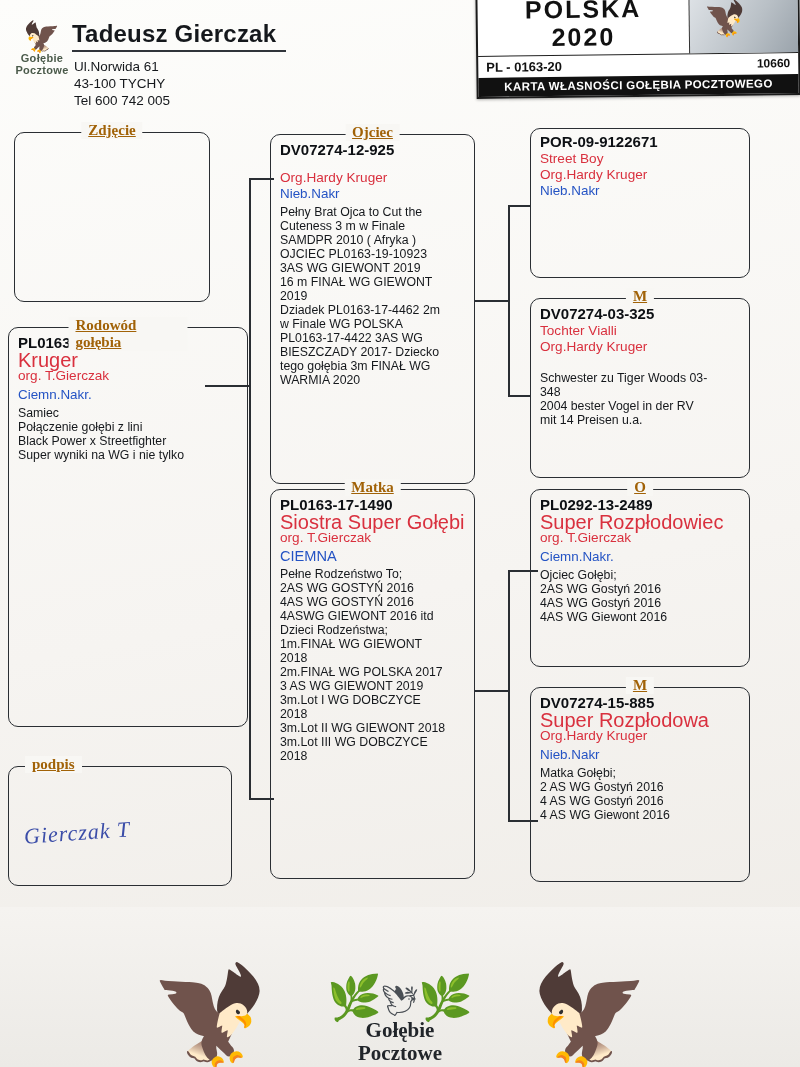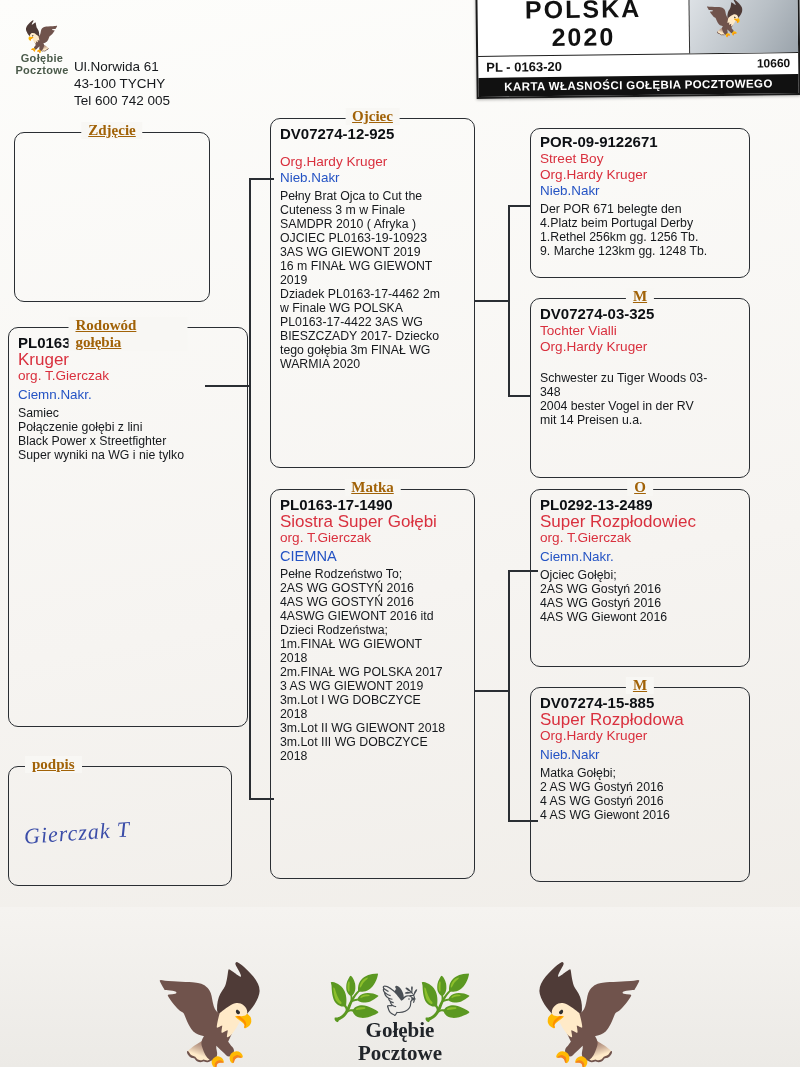--- a/index.html
+++ b/index.html
@@ -147,21 +147,21 @@
     font-size: 15px;
     font-weight: bold;
     color: #0d1014;
     margin-bottom: 1px;
   }
   .red {
     color: #d9303e;
     font-size: 13.6px;
     line-height: 16px;
   }
-  .red.big { font-size: 17px; }
+  .red.big { font-size: 20px; }
   .blue {
     color: #2453c4;
     font-size: 13.4px;
     line-height: 16px;
   }
   .blue.big { font-size: 14.6px; }
   .txt {
     color: #15181c;
     font-size: 12.3px;
     line-height: 14.3px;
@@ -245,20 +245,21 @@
 <body>
 
 <div class="page">
 
   <div class="logo-stamp">
     <div class="bird">🦅</div>
     <div class="l1">Gołębie</div>
     <div class="l2">Pocztowe</div>
   </div>
 
+  <div class="owner-name">Tadeusz Gierczak</div>
   <div class="owner-addr">
     <div>Ul.Norwida 61</div>
     <div>43-100 TYCHY</div>
     <div>Tel 600 742 005</div>
   </div>
 
   <div class="cert">
     <div class="cert-top">
       <div class="cert-country">
         <div>POLSKA</div>
@@ -306,21 +307,21 @@
 Black Power x Streetfighter
 Super wyniki na WG  i nie tylko</div>
     </div>
   </div>
 
   <div class="box" style="left:8px; top:766px; width:224px; height:120px;">
     <div class="box-title">podpis</div>
   </div>
   <div class="sig">Gierczak T</div>
 
-  <div class="box" style="left:270px; top:118px; width:205px; height:350px;">
+  <div class="box" style="left:270px; top:134px; width:205px; height:350px;">
     <div class="box-title center">Ojciec</div>
     <div class="content">
       <div class="ring-no">DV07274-12-925</div>
       <div class="red" style="margin-top:12px;">Org.Hardy Kruger</div>
       <div class="blue">Nieb.Nakr</div>
       <div class="txt tight">Pełny Brat Ojca to Cut the
 Cuteness 3 m w Finale
 SAMDPR  2010  ( Afryka )
 OJCIEC PL0163-19-10923
 3AS WG GIEWONT 2019
@@ -358,24 +359,20 @@
 2018</div>
     </div>
   </div>
 
   <div class="box" style="left:530px; top:128px; width:220px; height:150px;">
     <div class="content" style="padding-top:6px;">
       <div class="ring-no">POR-09-9122671</div>
       <div class="red">Street Boy</div>
       <div class="red">Org.Hardy Kruger</div>
       <div class="blue">Nieb.Nakr</div>
-      <div class="txt tight">Der POR 671 belegte den
-4.Platz beim Portugal Derby
-1.Rethel 256km gg. 1256 Tb.
-9. Marche 123km gg. 1248 Tb.</div>
     </div>
   </div>
 
   <div class="box" style="left:530px; top:298px; width:220px; height:180px;">
     <div class="box-title center">M</div>
     <div class="content">
       <div class="ring-no">DV07274-03-325</div>
       <div class="red">Tochter Vialli</div>
       <div class="red">Org.Hardy Kruger</div>
       <div class="txt tight" style="margin-top:16px;">Schwester zu Tiger Woods 03-

